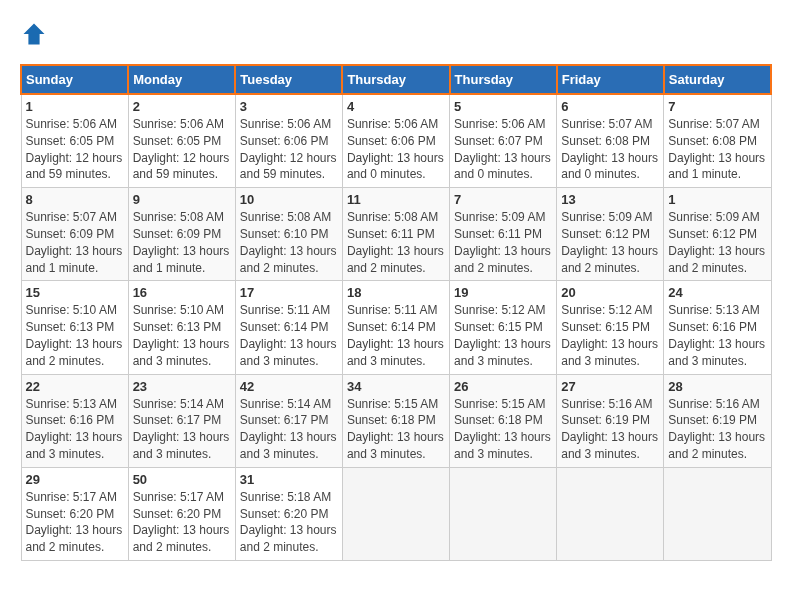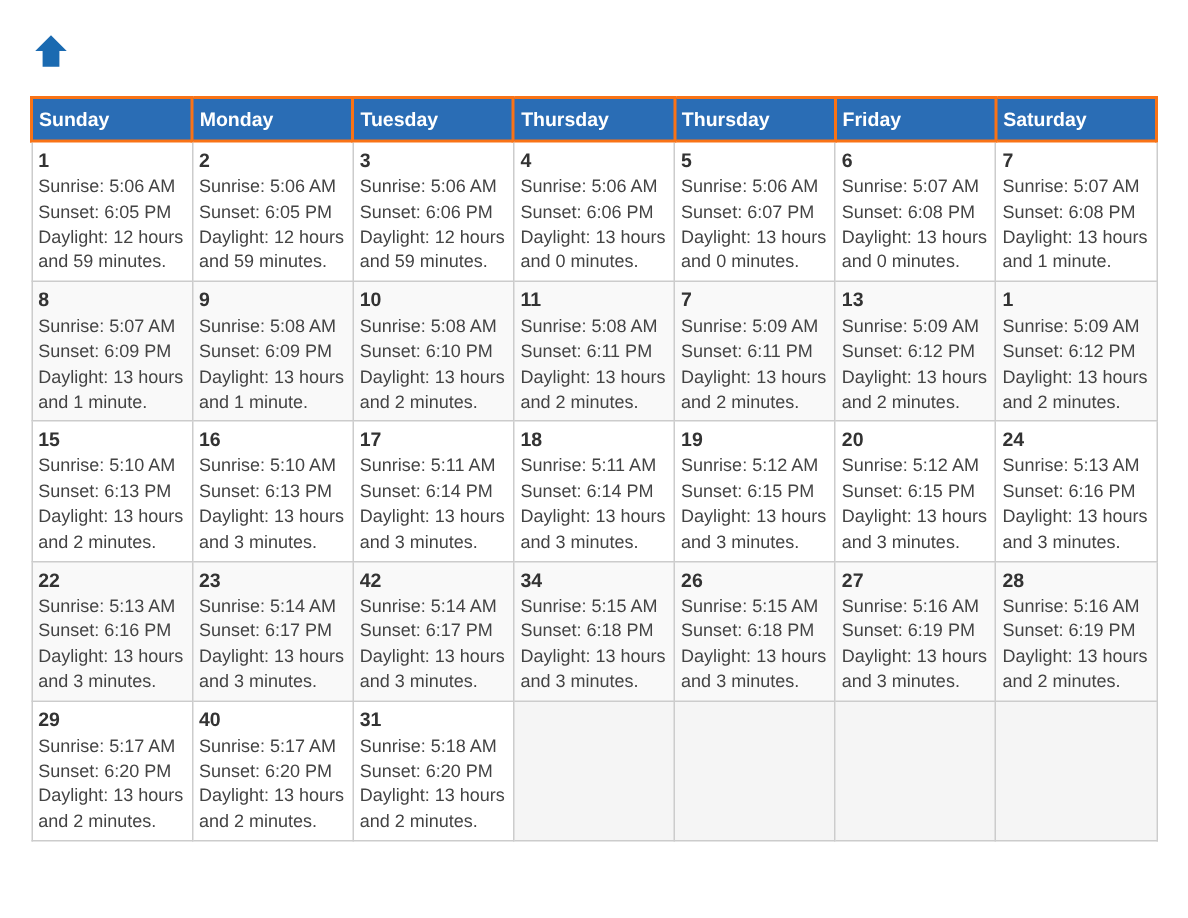--- a/index.html
+++ b/index.html
@@ -291,21 +291,21 @@
         </td>
       </tr>
       <tr>
         <td>
         <div class="day-num">29</div>
         <div class="day-info">
           Sunrise: 5:17 AM<br>Sunset: 6:20 PM<br>Daylight: 13 hours and 2 minutes.
         </div>
         </td>
         <td>
-        <div class="day-num">40</div>
+        <div class="day-num">50</div>
         <div class="day-info">
           Sunrise: 5:17 AM<br>Sunset: 6:20 PM<br>Daylight: 13 hours and 2 minutes.
         </div>
         </td>
         <td>
         <div class="day-num">31</div>
         <div class="day-info">
           Sunrise: 5:18 AM<br>Sunset: 6:20 PM<br>Daylight: 13 hours and 2 minutes.
         </div>
         </td>

